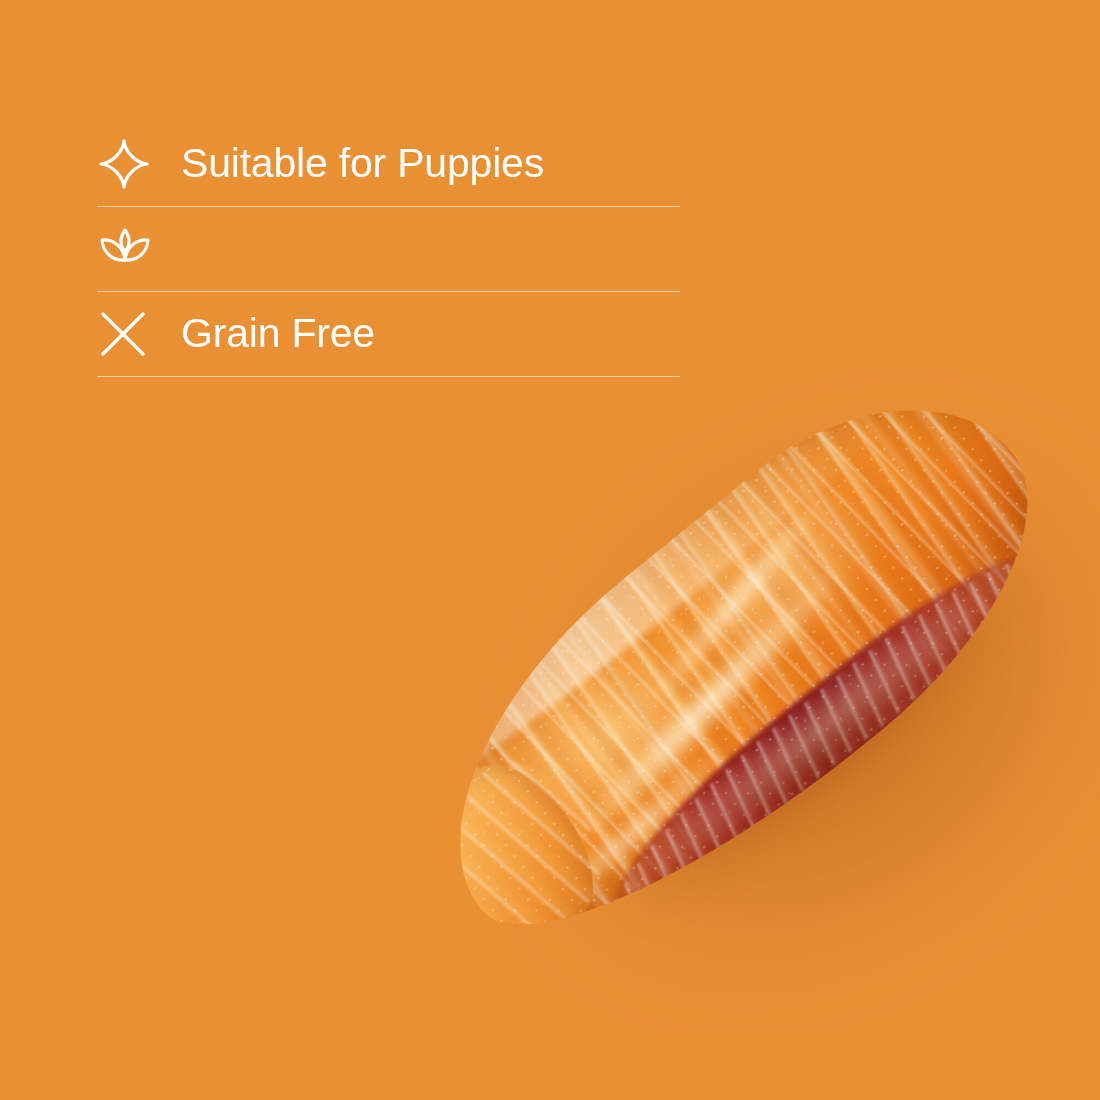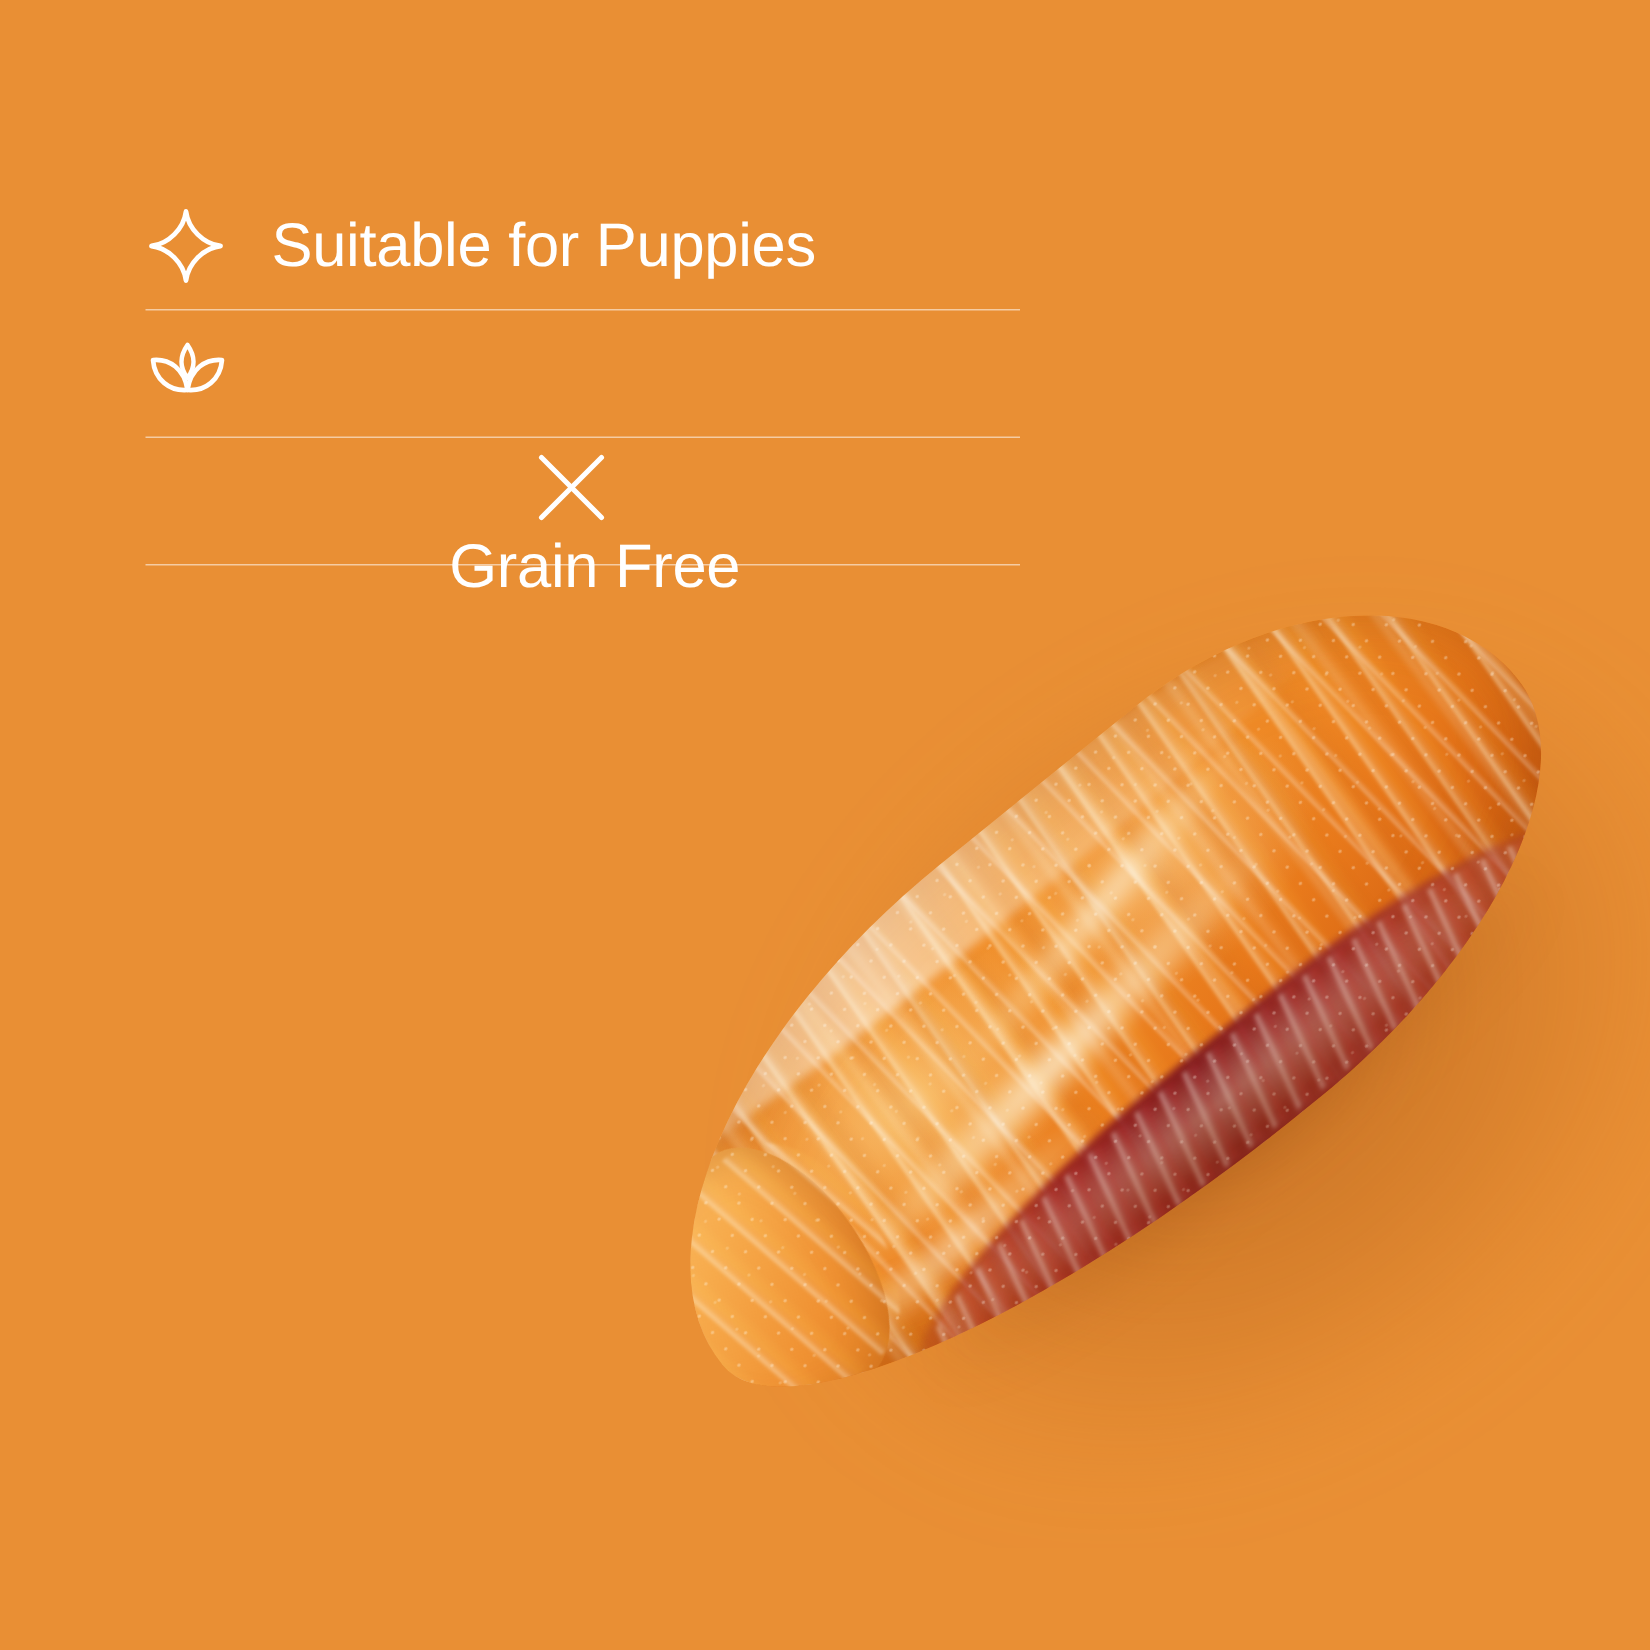--- a/index.html
+++ b/index.html
@@ -25,21 +25,21 @@
     width: 583px;
     z-index: 5;
   }
   .feature-row {
     position: relative;
     height: 84px;
     display: flex;
     align-items: center;
     border-bottom: 1.6px solid rgba(255,255,255,0.55);
   }
-  .feature-row:last-child { border-bottom: 1.6px solid rgba(255,255,255,0.55); flex-direction: column; }
+  .feature-row:last-child { border-bottom: 1.6px solid rgba(255,255,255,0.55); }
 
   .feature-icon {
     width: 66px;
     height: 56px;
     flex: 0 0 66px;
     display: flex;
     align-items: center;
     justify-content: flex-start;
     margin-left: 2px;
   }

